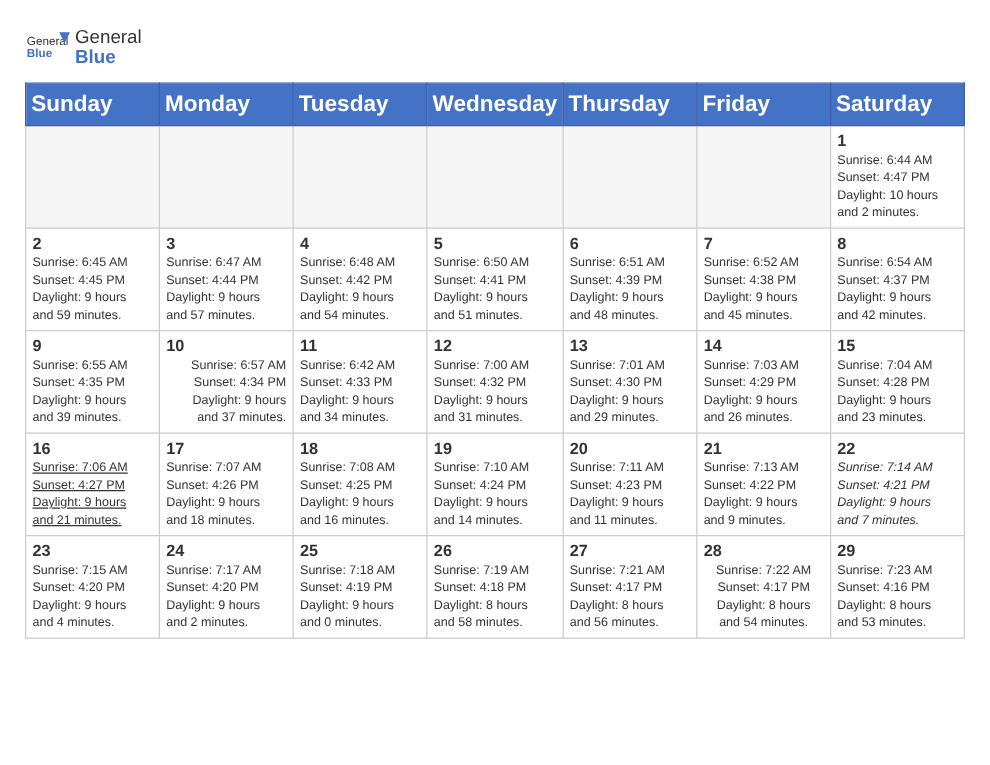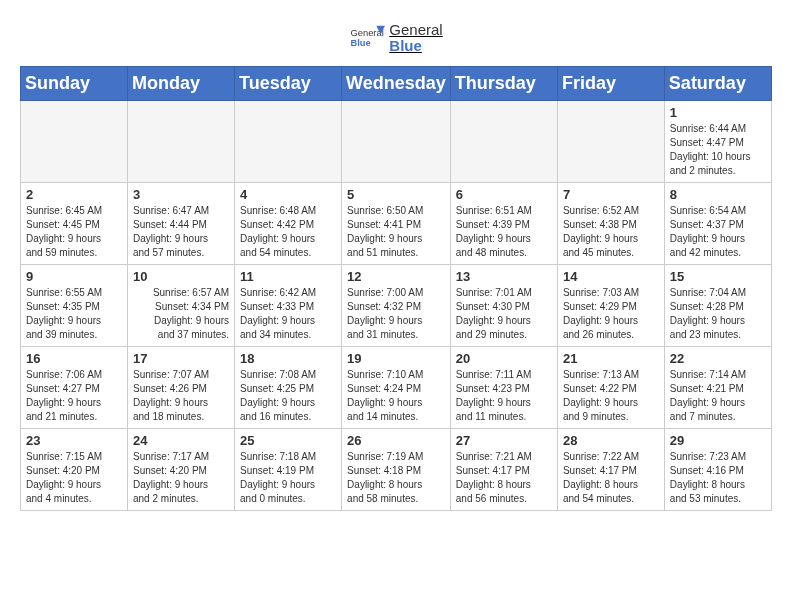--- a/index.html
+++ b/index.html
@@ -5,24 +5,23 @@
     * { box-sizing: border-box; margin: 0; padding: 0; }
     body {
       font-family: Arial, sans-serif;
       background: #fff;
       width: 792px;
       min-height: 612px;
       padding: 20px;
     }
     .header-area {
       display: flex;
-      justify-content: center;
+      justify-content: flex-start;
       align-items: flex-start;
       margin-bottom: 10px;
-      text-decoration: underline;
     }
     .logo {
       display: flex;
       align-items: center;
       gap: 4px;
     }
     .logo-icon {
       width: 36px;
       height: 36px;
     }
@@ -224,21 +223,21 @@
           <span class="day-number">15</span>
           <div class="day-info" style="white-space: pre-line;">Sunrise: 7:04 AM
 Sunset: 4:28 PM
 Daylight: 9 hours
 and 23 minutes.</div>
         </td>
       </tr>
       <tr>
         <td>
           <span class="day-number">16</span>
-          <div class="day-info" style="white-space: pre-line;">Sunrise: 7:06 AM
+          <div class="day-info" style="white-space: pre-line; text-decoration: underline;">Sunrise: 7:06 AM
 Sunset: 4:27 PM
 Daylight: 9 hours
 and 21 minutes.</div>
         </td>
         <td>
           <span class="day-number">17</span>
           <div class="day-info" style="white-space: pre-line;">Sunrise: 7:07 AM
 Sunset: 4:26 PM
 Daylight: 9 hours
 and 18 minutes.</div>
@@ -266,21 +265,21 @@
         </td>
         <td>
           <span class="day-number">21</span>
           <div class="day-info" style="white-space: pre-line;">Sunrise: 7:13 AM
 Sunset: 4:22 PM
 Daylight: 9 hours
 and 9 minutes.</div>
         </td>
         <td>
           <span class="day-number">22</span>
-          <div class="day-info" style="white-space: pre-line;">Sunrise: 7:14 AM
+          <div class="day-info" style="white-space: pre-line; font-style: italic;">Sunrise: 7:14 AM
 Sunset: 4:21 PM
 Daylight: 9 hours
 and 7 minutes.</div>
         </td>
       </tr>
       <tr>
         <td>
           <span class="day-number">23</span>
           <div class="day-info" style="white-space: pre-line;">Sunrise: 7:15 AM
 Sunset: 4:20 PM
@@ -310,21 +309,21 @@
         </td>
         <td>
           <span class="day-number">27</span>
           <div class="day-info" style="white-space: pre-line;">Sunrise: 7:21 AM
 Sunset: 4:17 PM
 Daylight: 8 hours
 and 56 minutes.</div>
         </td>
         <td>
           <span class="day-number">28</span>
-          <div class="day-info" style="white-space: pre-line;">Sunrise: 7:22 AM
+          <div class="day-info" style="white-space: pre-line; text-align: center;">Sunrise: 7:22 AM
 Sunset: 4:17 PM
 Daylight: 8 hours
 and 54 minutes.</div>
         </td>
         <td>
           <span class="day-number">29</span>
           <div class="day-info" style="white-space: pre-line;">Sunrise: 7:23 AM
 Sunset: 4:16 PM
 Daylight: 8 hours
 and 53 minutes.</div>

